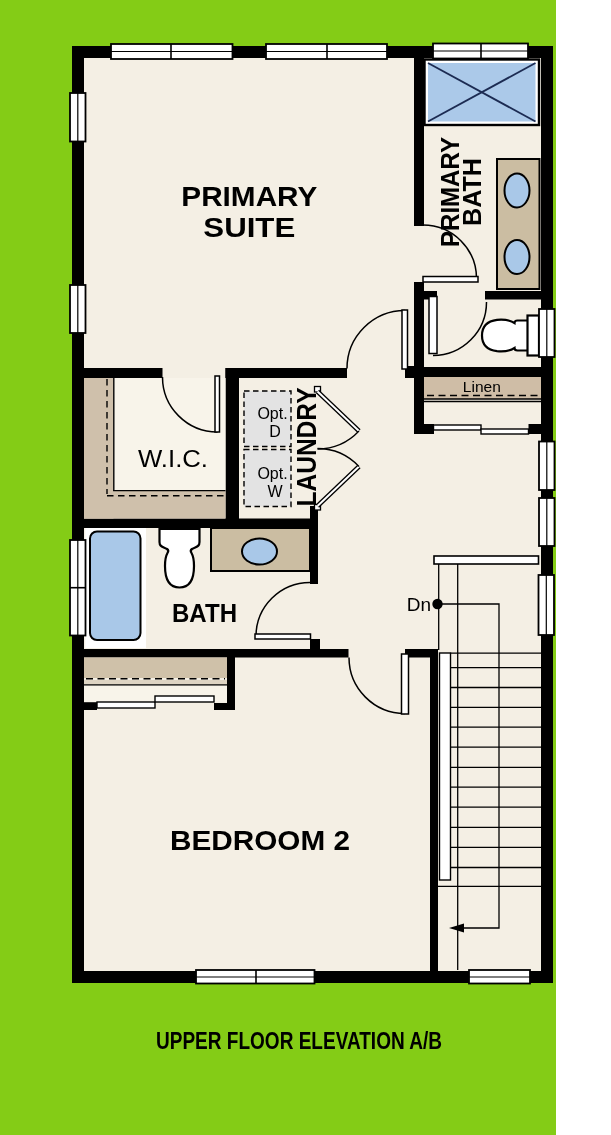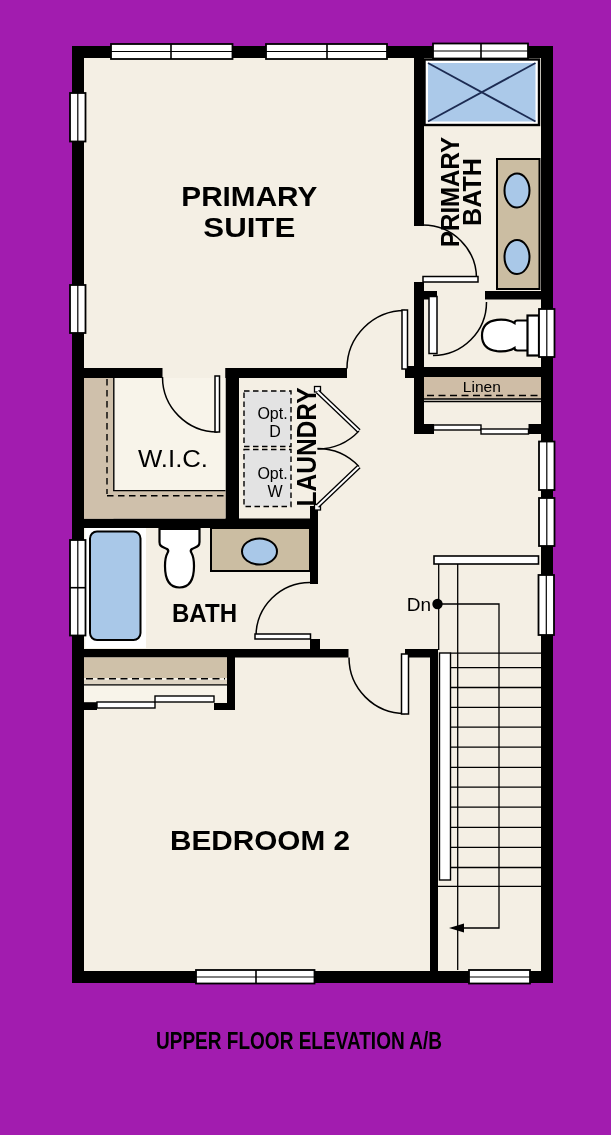--- a/index.html
+++ b/index.html
@@ -1,16 +1,16 @@
 <!DOCTYPE html>
 <html><head>
 <meta charset="utf-8">
 <style>
 html,body{margin:0;padding:0;background:#ffffff;}
-#page{position:relative;width:611px;height:1135px;background:#a21caf;overflow:hidden;}
+#page{position:relative;width:556px;height:1135px;background:#84cc16;overflow:hidden;}
 svg{position:absolute;left:0;top:0;}
 text{font-family:"Liberation Sans", sans-serif;fill:#000;}
 </style>
 </head>
 <body>
 <div id="page">
 <svg width="611" height="1135" viewBox="0 0 611 1135">
 
 <rect x="84" y="58" width="457" height="913" fill="#f4efe4"></rect>
 

